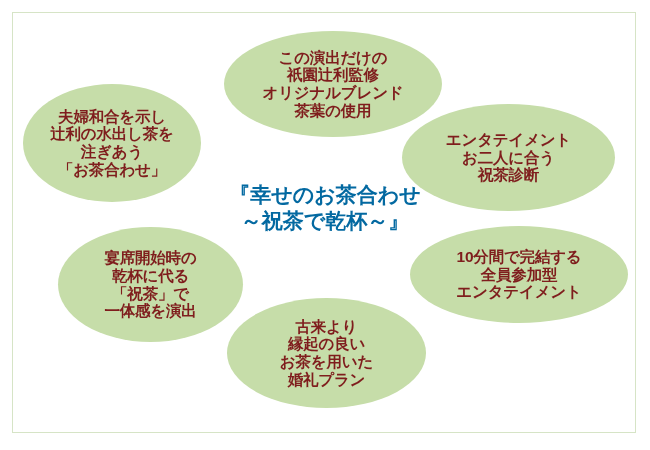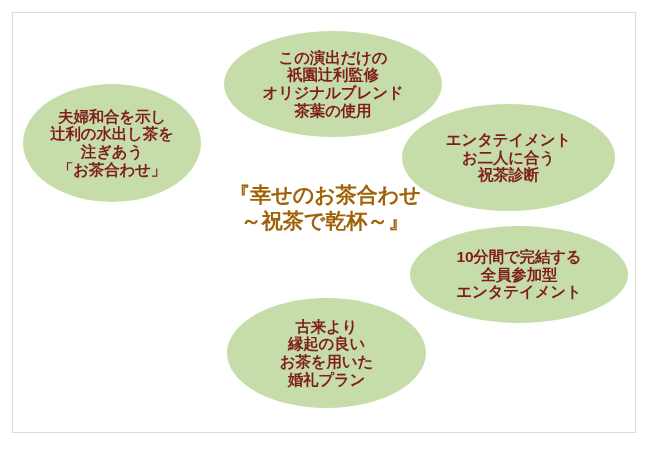--- a/index.html
+++ b/index.html
@@ -89,21 +89,21 @@
   #bubble-bottom-center .btext { font-size: 15.5px; }
 
   
   #center-title {
     position: absolute;
     left: 196px;
     top: 182px;
     width: 258px;
     z-index: 5;
     text-align: center;
-    color: #a16207;
+    color: #0369a1;
     font-weight: 700;
     font-size: 21px;
     line-height: 1.22;
     white-space: pre-line;
     letter-spacing: 0px;
   }
 </style>
 </head>
 <body>
 
@@ -124,20 +124,26 @@
 注ぎあう
 「お茶合わせ」</div>
   </div>
 
   <div class="bubble" id="bubble-right-upper">
     <div class="btext">エンタテイメント
 お二人に合う
 祝茶診断</div>
   </div>
 
+  <div class="bubble" id="bubble-bottom-left">
+    <div class="btext">宴席開始時の
+乾杯に代る
+「祝茶」で
+一体感を演出</div>
+  </div>
 
   <div class="bubble" id="bubble-bottom-center">
     <div class="btext">古来より
 縁起の良い
 お茶を用いた
 婚礼プラン</div>
   </div>
 
   <div class="bubble" id="bubble-right-lower">
     <div class="btext">10分間で完結する

